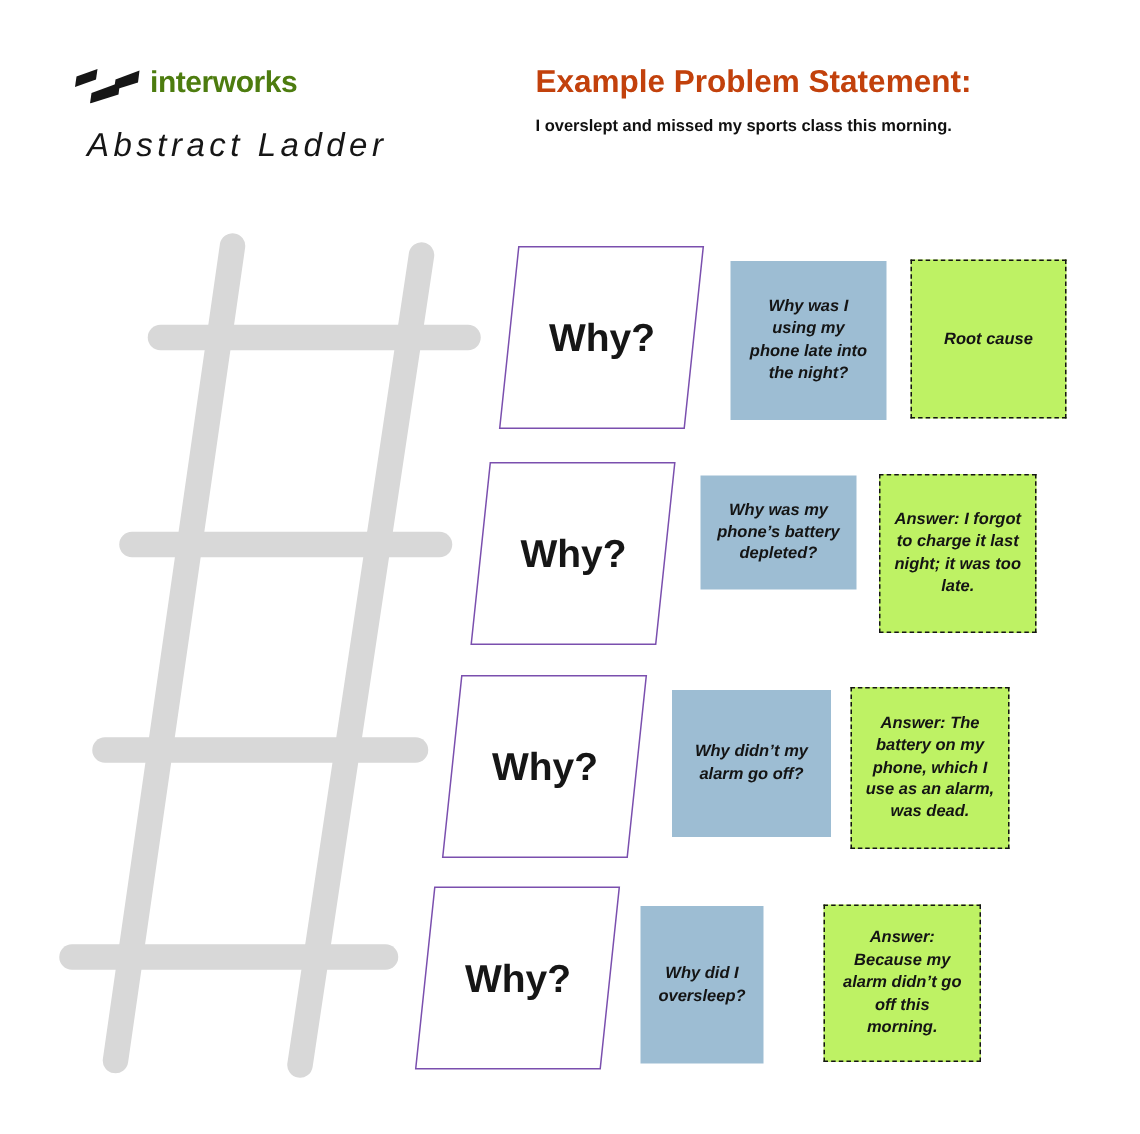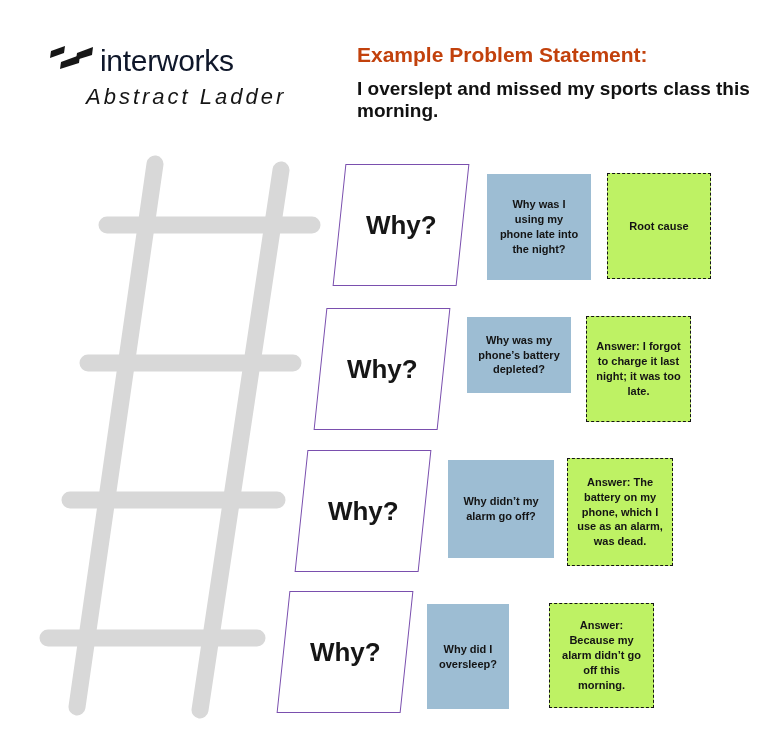--- a/index.html
+++ b/index.html
@@ -5,26 +5,26 @@
   html,body{margin:0;padding:0;}
   body{
     width:760px;height:756px;position:relative;overflow:hidden;
     background:#ffffff;color:#1b1b1b;
     font-family:"Liberation Sans",sans-serif;
   }
   .abs{position:absolute;}
 
   
   .logo-mark{left:50px;top:43px;width:44px;height:26px;}
-  .logo-text{left:100px;top:44px;font-size:30px;font-weight:400;letter-spacing:-0.3px;color:#0f172a;}
-  .board-title{left:58px;top:84px;font-size:22px;font-style:italic;letter-spacing:3px;color:#161616;margin-left:28px;}
+  .logo-text{left:100px;top:44px;font-size:20px;font-weight:700;letter-spacing:-0.3px;color:#4d7c0f;}
+  .board-title{left:58px;top:84px;font-size:22px;font-style:italic;letter-spacing:3px;color:#161616;}
 
   
   .hdr-title{left:357px;top:43px;font-size:21px;font-weight:bold;color:#c2410c;}
-  .hdr-sub{left:357px;top:78px;font-size:19px;font-weight:bold;color:#111;}
+  .hdr-sub{left:357px;top:78px;font-size:11px;font-weight:bold;color:#111;}
 
   
   .ladder{left:0;top:0;width:760px;height:756px;pointer-events:none;}
 
   
   .para{
     border:1.5px solid #7a4fae;background:#fff;box-sizing:border-box;
     transform:skewX(-6deg);
     display:flex;align-items:center;justify-content:center;
   }
@@ -32,20 +32,21 @@
   .p1{left:339px;top:164px;width:124px;height:122px;}
   .p2{left:320px;top:308px;width:124px;height:122px;}
   .p3{left:301px;top:450px;width:124px;height:122px;}
   .p4{left:283px;top:591px;width:124px;height:122px;}
 
   
   .card{
     display:flex;align-items:center;justify-content:center;text-align:center;
     font-weight:bold;font-size:11px;line-height:1.35;box-sizing:border-box;
     color:#141414;
+    font-style:italic;
   }
   .blue{background:#9dbdd3;padding:0 10px;}
   .dashed{background:#bef264;border:1.5px dashed #141414;padding:0 9px;}
   .b1{left:487px;top:174px;width:104px;height:106px;}
   .b2{left:467px;top:317px;width:104px;height:76px;}
   .b3{left:448px;top:460px;width:106px;height:98px;}
   .b4{left:427px;top:604px;width:82px;height:105px;}
   .d1{left:607px;top:173px;width:104px;height:106px;}
   .d2{left:586px;top:316px;width:105px;height:106px;}
   .d3{left:567px;top:458px;width:106px;height:108px;}

